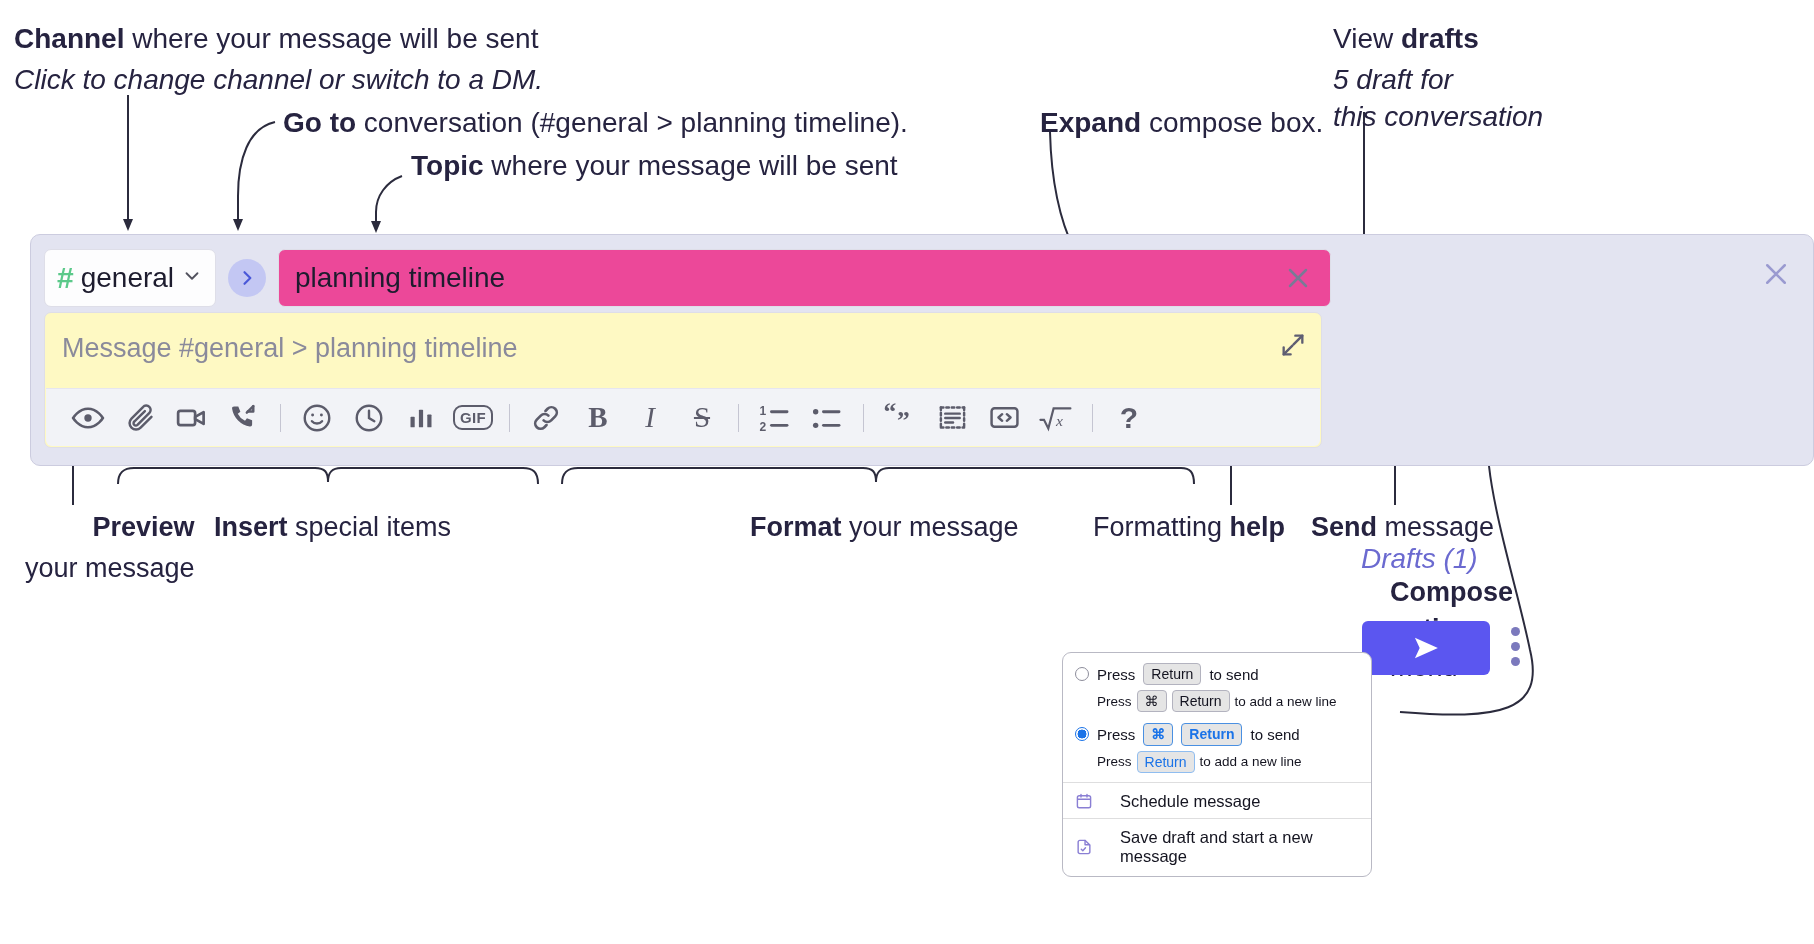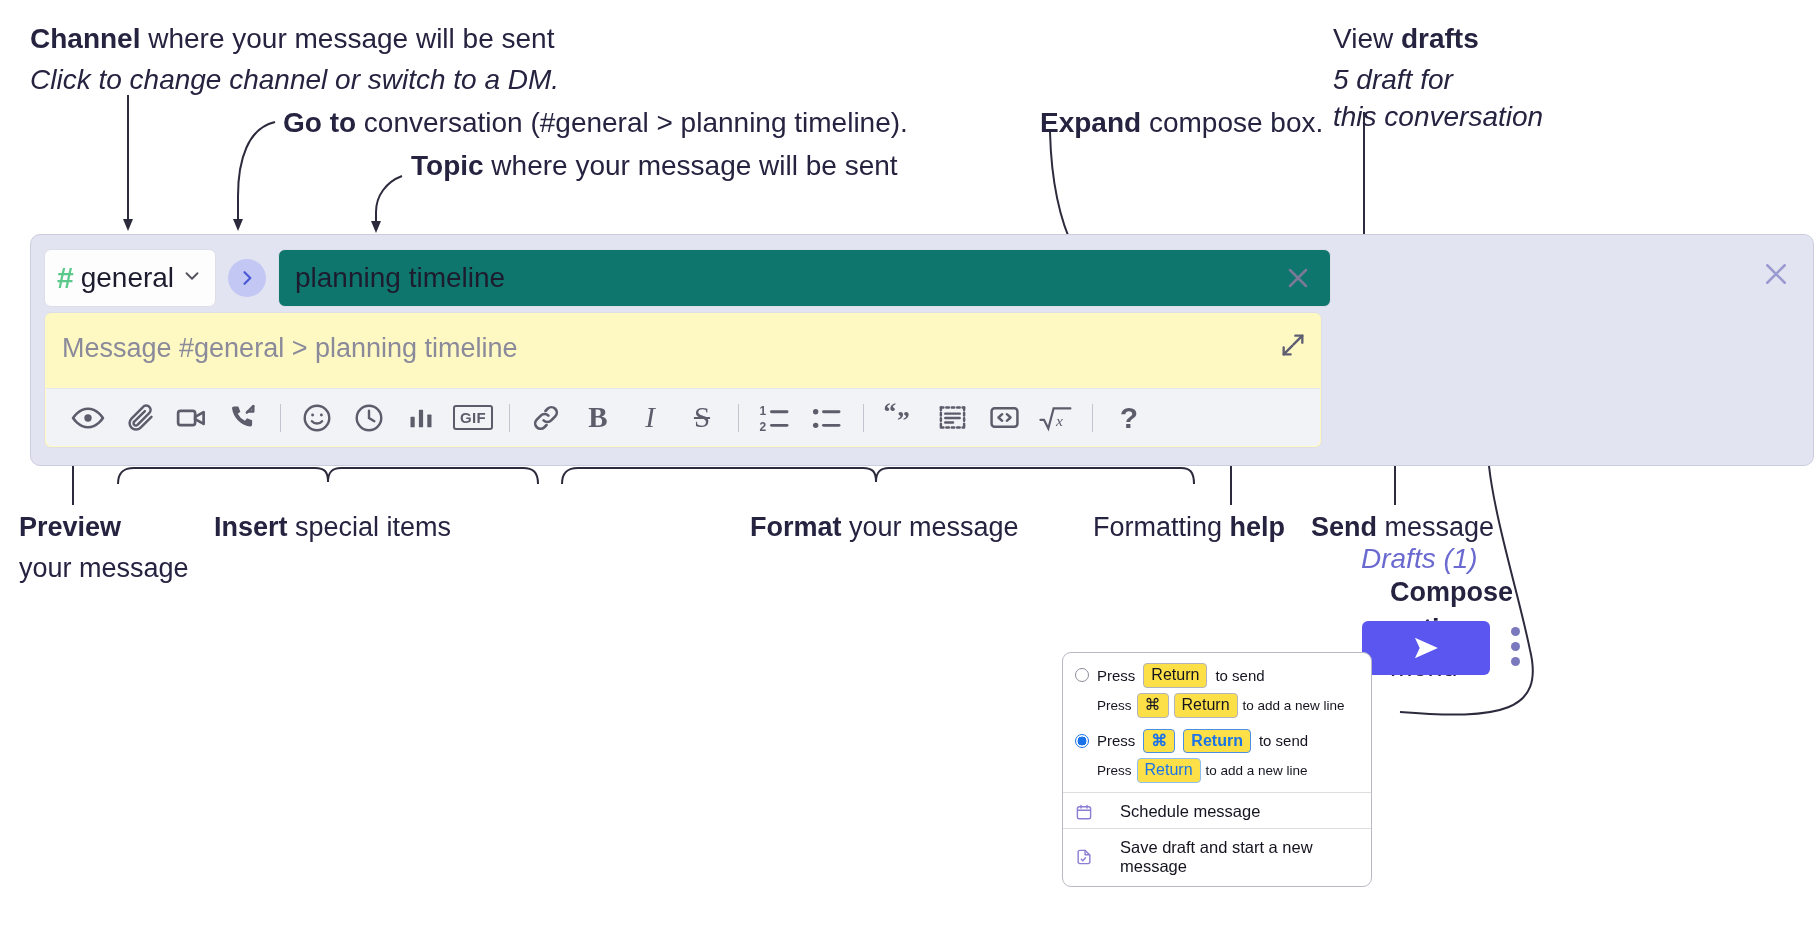--- a/index.html
+++ b/index.html
@@ -42,21 +42,21 @@
   .channel-name { font-size:28px; color:#1d1c2e; }
   .chev { margin-left:auto; color:#52525e; }
 
   .goto-btn {
     width:38px; height:38px; border-radius:50%; background:#c3c7f3;
     display:flex; align-items:center; justify-content:center;
     margin:0 12px; flex:0 0 auto; color:#4a58d8;
   }
 
   .topic-field {
-    flex:1 1 auto; height:58px; background:#0f766e; border:1px solid #dedee8;
+    flex:1 1 auto; height:58px; background:#ec4899; border:1px solid #dedee8;
     border-radius:7px; display:flex; align-items:center; padding:0 16px 0 16px;
     max-width:1053px;
   }
   .topic-text { font-size:28px; color:#1d1c2e; flex:1 1 auto; }
   .topic-clear { color:#7a7a96; display:flex; align-items:center; }
 
   .msg-area {
     position:absolute; left:13px; top:77px; width:1278px; height:136px;
     background:#fef9c3; border:1px solid #dedee8; border-radius:7px;
     overflow:hidden;
@@ -65,21 +65,21 @@
   .expand-icon { position:absolute; right:14px; top:18px; color:#5e5e72; }
 
   .toolbar {
     position:absolute; left:1px; right:1px; bottom:1px; height:58px;
     background:#f2f3f7; border-top:1px solid #e6e6ef;
     border-radius:0 0 6px 6px;
     display:flex; align-items:center; padding-left:16px; gap:0;
   }
   .tb { width:52px; height:46px; display:flex; align-items:center; justify-content:center; color:#5c5c6b; flex:0 0 auto; }
   .tb-sep { width:1px; height:28px; background:#c5c5d2; margin:0 10px; flex:0 0 auto; }
-  .gif-box { border:2px solid #5c5c6b; border-radius:3px; font-size:15px; font-weight:700; padding:2px 5px; letter-spacing:.4px; }
+  .gif-box { border:2px solid #5c5c6b; border-radius:9px; font-size:15px; font-weight:700; padding:2px 5px; letter-spacing:.4px; }
   .bold-g { font-size:29px; font-weight:700; font-family:"Liberation Serif", serif; }
   .ital-g { font-size:29px; font-style:italic; font-family:"Liberation Serif", serif; }
   .strike-g { font-size:29px; text-decoration:line-through; font-family:"Liberation Serif", serif; }
   .help-g { font-size:30px; font-weight:600; }
 
   .drafts-link { position:absolute; left:1330px; top:308px; font-size:28px; color:#6b6ad0;font-style:italic; }
   .close-x { position:absolute; right:22px; top:24px; color:#9a9ad0; }
 
   .send-btn {
     position:absolute; left:1331px; top:386px; width:128px; height:54px;
@@ -92,21 +92,21 @@
   #options-menu {
     position:absolute; left:1062px; top:652px; width:310px;
     background:#ffffff; border:1px solid #b9b9c4; border-radius:9px;
     font-size:15px; color:#141420; overflow:hidden;
   }
   .opt-sec { padding:10px 12px 9px 12px; }
   .opt-row { display:flex; align-items:center; gap:8px; }
   .radio { width:14px; height:14px; border-radius:50%; border:1.6px solid #8d8d9b; flex:0 0 auto; }
   .radio.on { border:1.6px solid #1a73e8; background:
       radial-gradient(circle at 50% 50%, #1a73e8 0 4.4px, #ffffff 4.6px 100%); }
-  .kbd { display:inline-block; border:1px solid #b3b3bf; border-radius:4px; padding:1px 7px; font-size:16px; line-height:1.3; color:#141420; background:#fde047; }
+  .kbd { display:inline-block; border:1px solid #b3b3bf; border-radius:4px; padding:1px 7px; font-size:14px; line-height:1.3; color:#141420; background:#e5e5e5; }
   .kbd.blue { border-color:#4a90e2; color:#1a73e8; font-weight:600; }
   .kbd.blue-sm { border-color:#8fbdf0; color:#1a73e8; }
   .sub { margin-left:22px; margin-top:5px; display:flex; align-items:center; gap:5px; font-size:13.5px; }
   .sep-line { height:1px; background:#dededf; }
   .menu-item { display:flex; align-items:center; gap:27px; padding:7px 12px; font-size:16.5px; }
   .mi-icon { color:#8a7fd4; display:flex; align-items:center; }
 </style>
 </head>
 <body>
 
@@ -139,21 +139,21 @@
     </g>
     <g fill="#2b2b3d">
       <polygon points="128,231 123,219 133,219"></polygon>
       <polygon points="238,231 233,219 243,219"></polygon>
       <polygon points="376,233 371,221 381,221"></polygon>
       <polygon points="1307,358 1295,352 1295,363"></polygon>
       <polygon points="1364,300 1359,288 1369,288"></polygon>
     </g>
   </svg>
 
-  <div class="anno a-28" style="left:30px; top:22px;">
+  <div class="anno a-28" style="left:14px; top:22px;">
     <div><b>Channel</b><span> where your message will be sent</span></div>
     <div style="margin-top:7px;"><i>Click to change channel or switch to a DM.</i></div>
   </div>
 
   <div class="anno a-28" style="left:283px; top:106px;">
     <b>Go to</b><span> conversation (#general &gt; planning timeline).</span>
   </div>
 
   <div class="anno a-28" style="left:411px; top:149px;">
     <b>Topic</b><span> where your message will be sent</span>
@@ -162,21 +162,21 @@
   <div class="anno a-28" style="left:1040px; top:106px;">
     <b>Expand</b><span> compose box.</span>
   </div>
 
   <div class="anno a-28" style="left:1333px; top:22px;">
     <div><span>View </span><b>drafts</b></div>
     <div style="margin-top:7px;"><i>5 draft for</i></div>
     <div style="margin-top:4px;"><i>this conversation</i></div>
   </div>
 
-  <div class="anno a-27" style="left:19px; top:511px;">
+  <div class="anno a-27" style="left:25px; top:511px;text-align:right;">
     <div><b>Preview</b></div>
     <div style="margin-top:9px;"><span>your message</span></div>
   </div>
 
   <div class="anno a-27" style="left:214px; top:511px;">
     <b>Insert</b><span> special items</span>
   </div>
 
   <div class="anno a-27" style="left:750px; top:511px;">
     <b>Format</b><span> your message</span>

